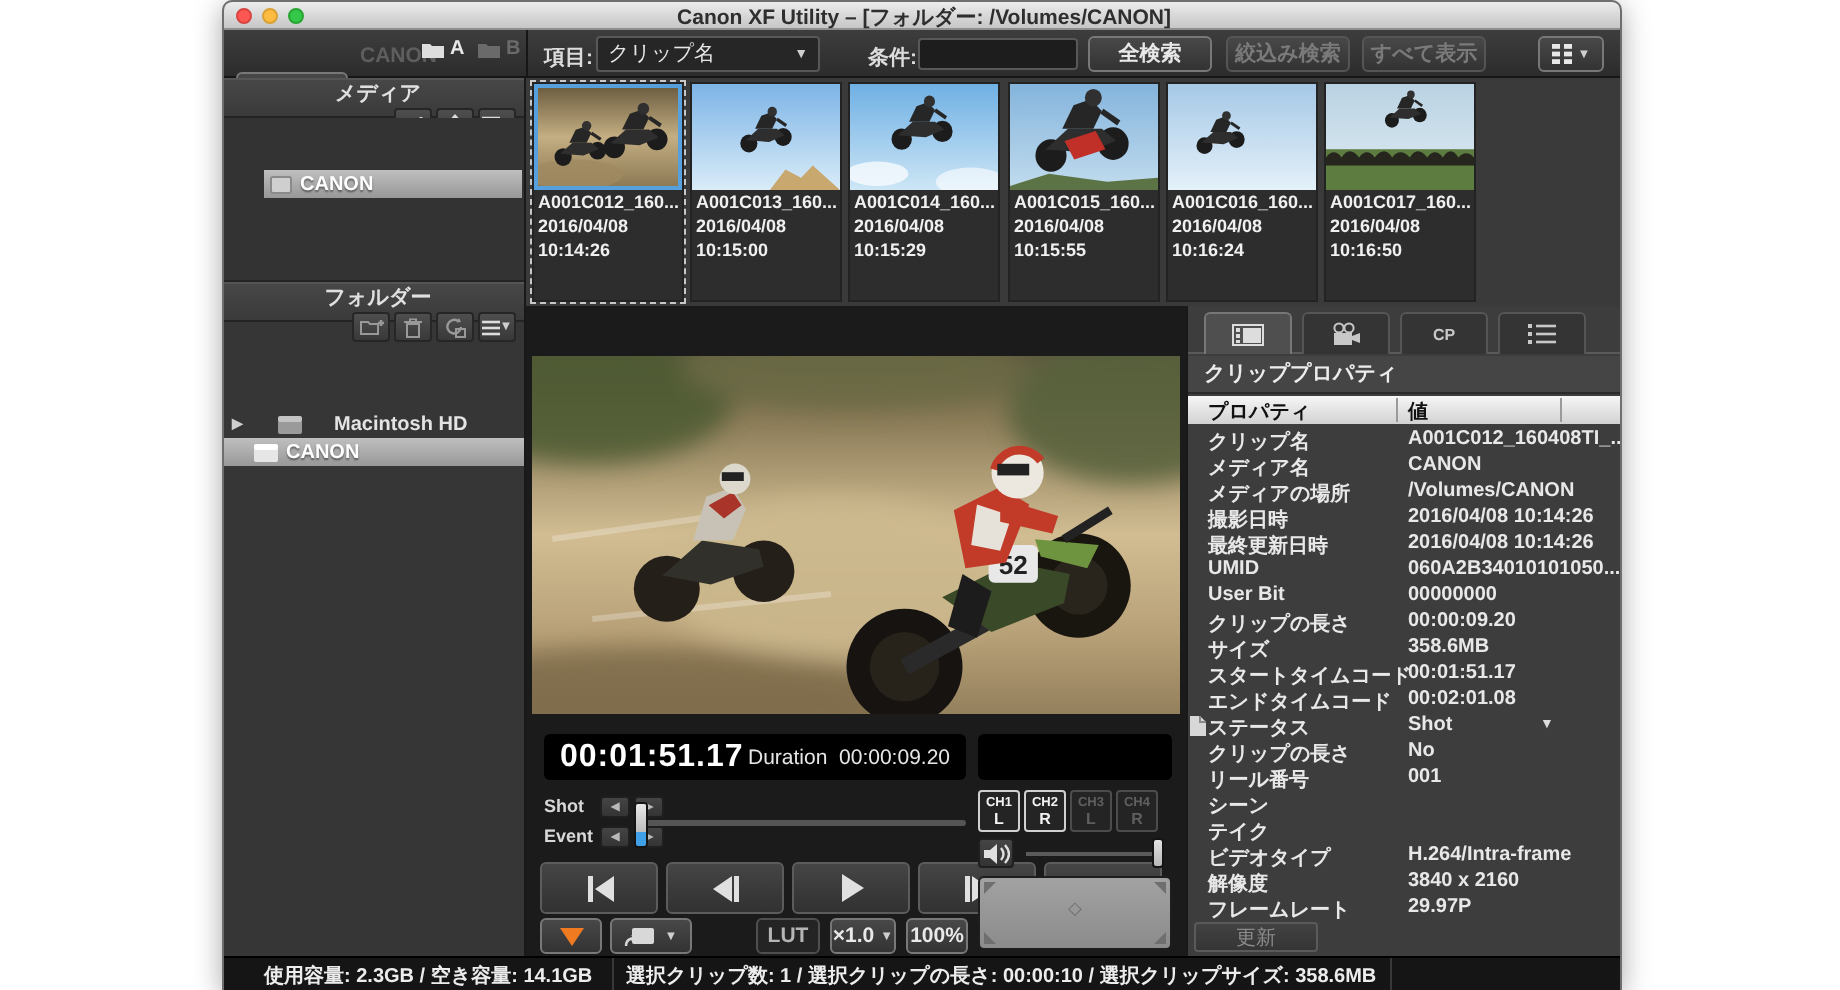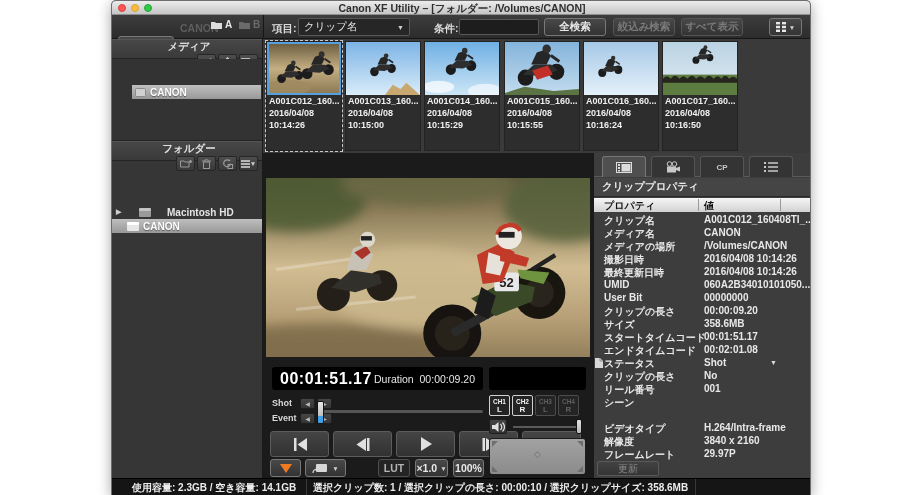--- a/index.html
+++ b/index.html
@@ -737,20 +737,24 @@
           <span class="vl">No</span>
         </div>
       <div class="prow" style="top:230px">
           <span class="lb">リール番号</span>
           <span class="vl">001</span>
         </div>
       <div class="prow" style="top:243px">
           <span class="lb">シーン</span>
           <span class="vl"></span>
         </div>
+      <div class="prow" style="top:256px">
+          <span class="lb">テイク</span>
+          <span class="vl"></span>
+        </div>
       <div class="prow" style="top:269px">
           <span class="lb">ビデオタイプ</span>
           <span class="vl">H.264/Intra-frame</span>
         </div>
       <div class="prow" style="top:282px">
           <span class="lb">解像度</span>
           <span class="vl">3840 x 2160</span>
         </div>
       <div class="prow" style="top:295px">
           <span class="lb">フレームレート</span>

